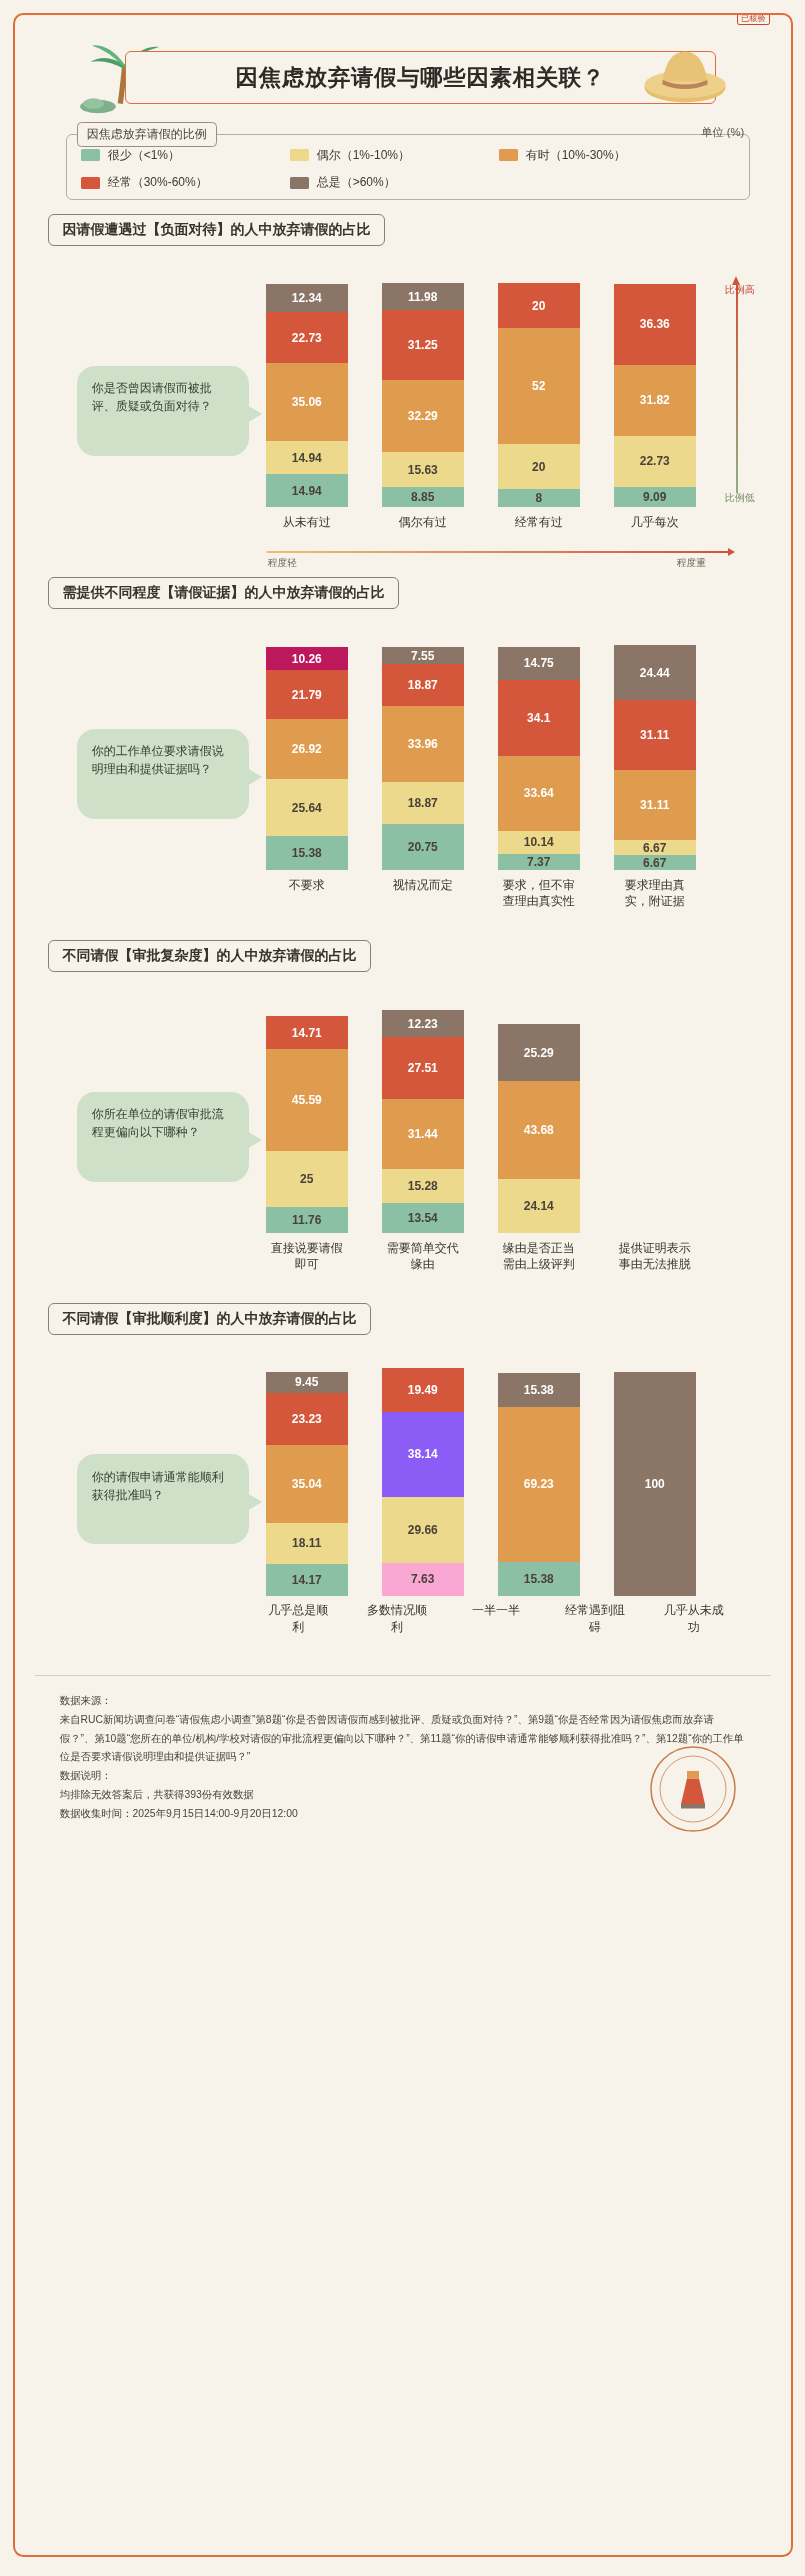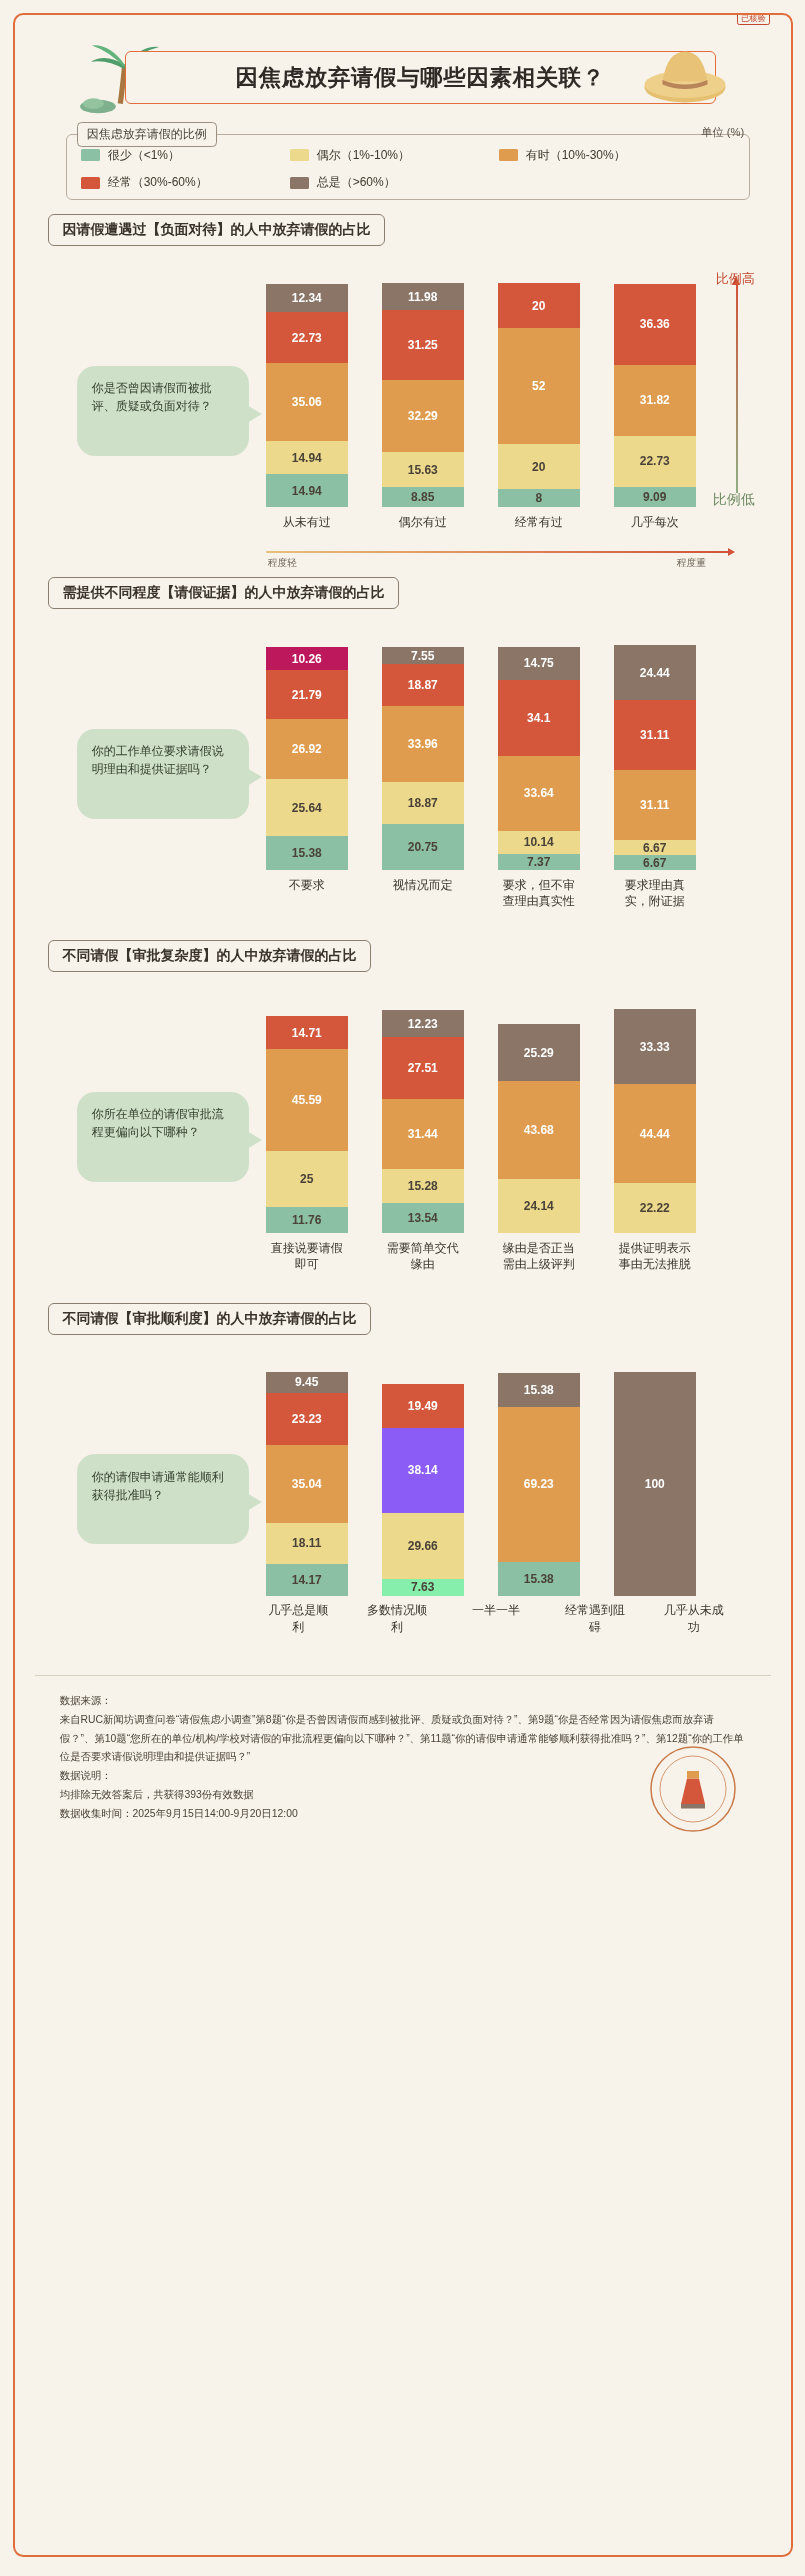--- a/index.html
+++ b/index.html
@@ -223,22 +223,22 @@
     position:absolute;
     right:33px; top:30px; width:2.2px; height:209px;
     background:linear-gradient(180deg,#d1533a,#8fae82);
   }
   .vaxis:before{
     content:"";position:absolute;left:-3.7px;top:-7.5px;
     border-bottom:9px solid #d1533a;
     border-left:4.5px solid transparent;
     border-right:4.5px solid transparent;
   }
-  .vhi{ position:absolute; right:16.4px; top:16px; font-size:13px; color:#c2492f;}
-  .vlo{ position:absolute; right:16.4px; top:237px; font-size:14px; color:#6f8a62;}
+  .vhi{ position:absolute; right:16.4px; top:29px; font-size:10px; color:#c2492f;}
+  .vlo{ position:absolute; right:16.4px; top:237px; font-size:10px; color:#6f8a62;}
   
   .footer{
     position:relative;
     margin-top:19.4px;
     border-top:0.7px solid #d8cfbe;
     padding:16.4px 25px 30px 25px;
     font-size:10.4px;
     line-height:1.8;
     color:#4b4339;
   }
@@ -410,25 +410,20 @@
                 <div class="seg" style="background: rgb(212, 87, 60); height: 62px;">27.51</div>
                 <div class="seg" style="background: rgb(224, 156, 78); height: 70px;">31.44</div>
                 <div class="seg dark-text" style="background: rgb(236, 217, 140); height: 34px;">15.28</div>
                 <div class="seg dark-text" style="background: rgb(140, 192, 164); height: 30px;">13.54</div>
               </div>
               <div class="barcol">
                 <div class="seg" style="background: rgb(138, 117, 102); height: 57px;">25.29</div>
                 <div class="seg" style="background: rgb(224, 156, 78); height: 98px;">43.68</div>
                 <div class="seg dark-text" style="background: rgb(236, 217, 140); height: 54px;">24.14</div>
               </div>
-              <div class="barcol">
-                <div class="seg" style="background: rgb(138, 117, 102); height: 75px;">33.33</div>
-                <div class="seg" style="background: rgb(224, 156, 78); height: 99px;">44.44</div>
-                <div class="seg dark-text" style="background: rgb(236, 217, 140); height: 50px;">22.22</div>
-              </div>
             </div>
             <div class="xlabels">
               <div class="xlab">直接说要请假即可</div>
               <div class="xlab">需要简单交代缘由</div>
               <div class="xlab">缘由是否正当需由上级评判</div>
               <div class="xlab">提供证明表示事由无法推脱</div>
             </div>
           </div></div>
         <div class="section"><div class="sec-title">不同请假【审批顺利度】的人中放弃请假的占比</div><div class="chart-area">
             <div class="bubble">你的请假申请通常能顺利获得批准吗？</div>
@@ -437,21 +432,21 @@
                 <div class="seg" style="background: rgb(138, 117, 102); height: 21px;">9.45</div>
                 <div class="seg" style="background: rgb(212, 87, 60); height: 52px;">23.23</div>
                 <div class="seg" style="background: rgb(224, 156, 78); height: 78px;">35.04</div>
                 <div class="seg dark-text" style="background: rgb(236, 217, 140); height: 41px;">18.11</div>
                 <div class="seg dark-text" style="background: rgb(140, 192, 164); height: 32px;">14.17</div>
               </div>
               <div class="barcol">
                 <div class="seg" style="background: rgb(212, 87, 60); height: 44px;">19.49</div>
                 <div class="seg" style="background: #8b5cf6; height: 85px;">38.14</div>
                 <div class="seg dark-text" style="background: rgb(236, 217, 140); height: 66px;">29.66</div>
-                <div class="seg dark-text" style="background: #86efac; height: 17px;">7.63</div>
+                <div class="seg dark-text" style="background: #f9a8d4; height: 33px;">7.63</div>
               </div>
               <div class="barcol">
                 <div class="seg" style="background: rgb(138, 117, 102); height: 34px;">15.38</div>
                 <div class="seg" style="background: rgb(224, 156, 78); height: 155px;">69.23</div>
                 <div class="seg dark-text" style="background: rgb(140, 192, 164); height: 34px;">15.38</div>
               </div>
               <div class="barcol">
                 <div class="seg" style="background: rgb(138, 117, 102); height: 224px;">100</div>
               </div>
             </div>

